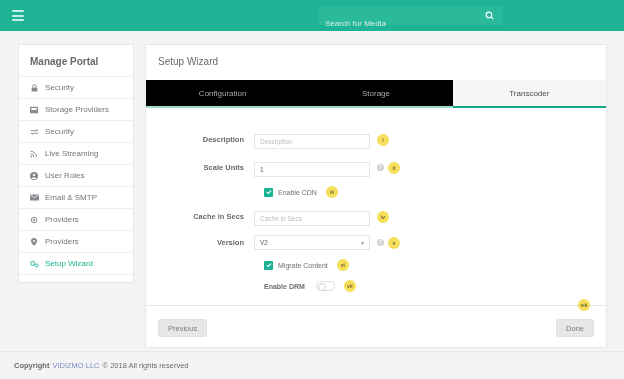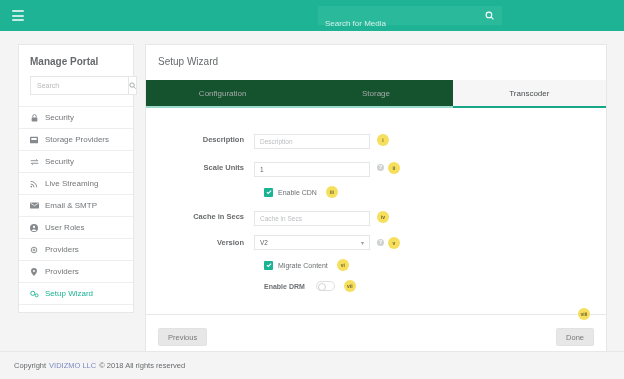--- a/index.html
+++ b/index.html
@@ -73,21 +73,21 @@
 
   
   .main-card {
     position: absolute; left: 145px; top: 13px; width: 462px;
     background: #ffffff; border: 1px solid #e7e7e7;
   }
   .main-title { padding: 11px 12px 13px 12px; font-size: 10px; color: #676a6c; }
   .tabs { display: flex; position: relative; }
   .tab {
     flex: 1; text-align: center; font-size: 8px; color: #a7a9ab;
-    padding: 9px 0 8px 0; cursor: pointer; background: #14532d;
+    padding: 9px 0 8px 0; cursor: pointer; background: #000000;
     border-bottom: 2px solid #9fdbcd;
   }
   .tab.active {
     background: #f6f6f6; color: #4a4d4f; font-weight: normal;
     border-bottom: 2px solid #18a689;
   }
 
   
   .form-area { padding: 22px 0 0 0; }
   .row { display: flex; align-items: center; margin-bottom: 9px; }
@@ -134,39 +134,39 @@
   .toggle {
     width: 19px; height: 10px; border-radius: 6px; background: #ffffff;
     border: 1px solid #dcdedf; position: relative; cursor: pointer; margin-right: 9px;
   }
   .toggle .knob {
     position: absolute; left: 1px; top: 1px; width: 8px; height: 8px;
     background: #ffffff; border: 1px solid #d2d4d6; border-radius: 50%;
   }
 
   
-  .btn-zone { position: relative; border-top: 1px solid #e7e7e7; margin-top: 22px; padding: 10px 12px; height: 42px; }
+  .btn-zone { position: relative; border-top: 1px solid #e7e7e7; margin-top: 13px; padding: 10px 12px; height: 42px; }
   .btn {
     position: absolute; top: 13px; height: 18px; padding: 0 9px;
     background: #e7e7e7; border: 1px solid #e2e2e2; color: #77797b;
     font-size: 7.5px; cursor: pointer; border-radius: 2px;
     font-family: "Liberation Sans", sans-serif;
   }
   .btn-prev { left: 12px; }
   .btn-done { right: 12px; }
   .badge-done { position: absolute; right: 16px; top: -7px; }
 
   
   .footer {
     position: absolute; bottom: 0; left: 0; width: 624px; height: 28px;
     background: #f4f4f4; border-top: 1px solid #e7e7e7;
     display: flex; align-items: center; padding-left: 14px;
     font-size: 7.5px; color: #676a6c;
   }
-  .footer b { font-weight: normal; }
+  .footer b { font-weight: bold; }
   .footer .brand { color: #7d8bc4; margin: 0 3px; }
 </style>
 </head>
 <body>
 
 <div class="app">
 
   <div class="topbar">
     <div class="hamburger">
       <i></i>
@@ -181,29 +181,20 @@
             <line x1="11" y1="11" x2="15" y2="15"></line>
         </svg>
       </button>
     </div>
   </div>
 
   <div class="body-area">
 
     <div class="sidebar">
       <div class="sidebar-title">Manage Portal</div>
-      <div class="sidebar-search">
-        <input type="text" placeholder="Search" style="">
-        <button>
-          <svg width="7" height="7" viewBox="0 0 16 16" fill="none" stroke="currentColor" stroke-width="2">
-            <circle cx="7" cy="7" r="5"></circle>
-              <line x1="11" y1="11" x2="15" y2="15"></line>
-          </svg>
-        </button>
-      </div>
 
       <div class="nav-item">
         <span class="ico">
           <svg width="7" height="8" viewBox="0 0 12 14" fill="currentColor">
             <rect x="1" y="6" width="10" height="7" rx="1"></rect>
             <path d="M3 6V4a3 3 0 0 1 6 0v2" fill="none" stroke="currentColor" stroke-width="1.6"></path>
           </svg>
         </span>
         <span>Security</span>
       </div>
@@ -234,37 +225,37 @@
             <circle cx="2" cy="10" r="1.2" fill="currentColor" stroke="none"></circle>
             <path d="M1 6a5 5 0 0 1 5 5"></path>
               <path d="M1 2a9 9 0 0 1 9 9"></path>
           </svg>
         </span>
         <span>Live Streaming</span>
       </div>
 
       <div class="nav-item">
         <span class="ico">
-          <svg width="9" height="7" viewBox="0 0 13 9" fill="currentColor">
-            <rect x="0" y="0" width="13" height="9" rx="1"></rect>
-            <path d="M0.6 0.8L6.5 5l5.9-4.2" fill="none" stroke="#ffffff" stroke-width="1.1"></path>
-          </svg>
-        </span>
-        <span>Email &amp; SMTP</span>
-      </div>
-
-      <div class="nav-item">
-        <span class="ico">
           <svg width="8" height="8" viewBox="0 0 12 12" fill="currentColor">
             <circle cx="6" cy="6" r="6"></circle>
             <circle cx="6" cy="4.4" r="1.7" fill="#ffffff"></circle>
             <path d="M2.4 10.4a3.8 3.8 0 0 1 7.2 0z" fill="#ffffff"></path>
           </svg>
         </span>
         <span>User Roles</span>
+      </div>
+
+      <div class="nav-item">
+        <span class="ico">
+          <svg width="9" height="7" viewBox="0 0 13 9" fill="currentColor">
+            <rect x="0" y="0" width="13" height="9" rx="1"></rect>
+            <path d="M0.6 0.8L6.5 5l5.9-4.2" fill="none" stroke="#ffffff" stroke-width="1.1"></path>
+          </svg>
+        </span>
+        <span>Email &amp; SMTP</span>
       </div>
 
       <div class="nav-item">
         <span class="ico">
           <svg width="8" height="8" viewBox="0 0 12 12" fill="none" stroke="currentColor" stroke-width="1.4">
             <circle cx="6" cy="6" r="4.2"></circle>
               <circle cx="6" cy="6" r="1.4"></circle>
           </svg>
         </span>
         <span>Providers</span>

